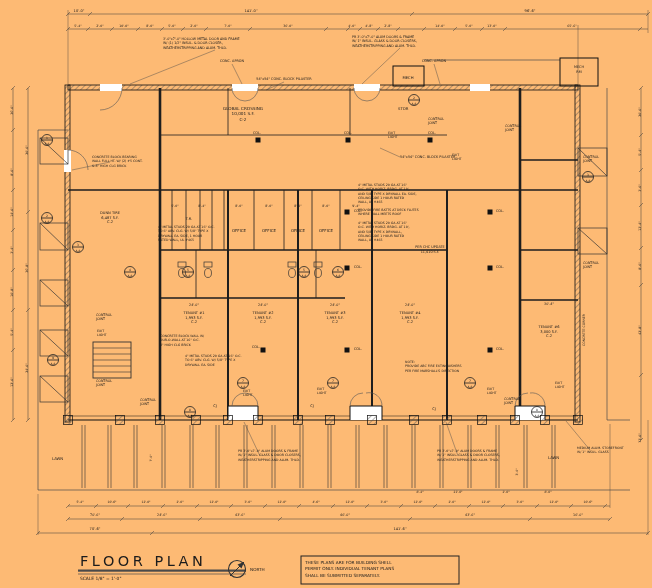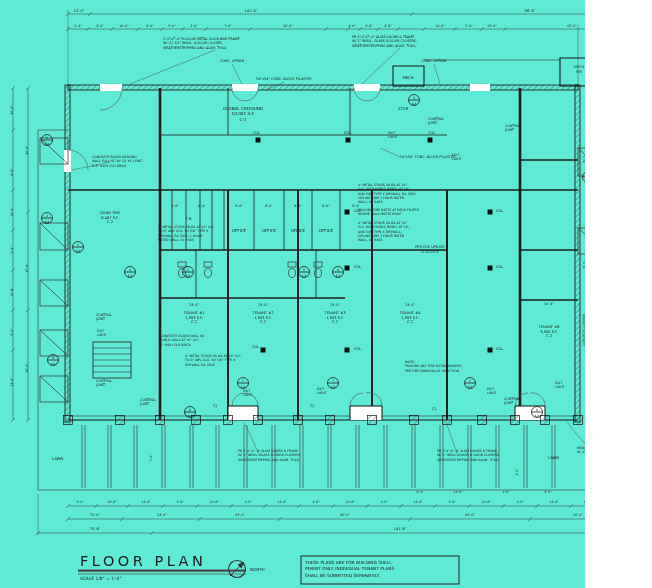--- a/index.html
+++ b/index.html
@@ -1,16 +1,16 @@
 <!DOCTYPE html>
 <html><head>
 <meta charset="utf-8">
 <style>
   html,body{margin:0;padding:0;background:#fff;}
-  .sheet{position:relative;width:585px;height:588px;background:#5eead4;overflow:hidden;}
+  .sheet{position:relative;width:652px;height:588px;background:#fdba74;overflow:hidden;}
   svg{font-family:"DejaVu Sans",sans-serif;}
   svg text{fill:#1c1c1c;}
   .title-text{font-family:"DejaVu Sans",sans-serif;}
 </style>
 </head>
 <body>
 
 <div class="sheet">
 <svg width="652" height="588" viewBox="0 0 652 588" xmlns="http://www.w3.org/2000/svg">
   <defs>

